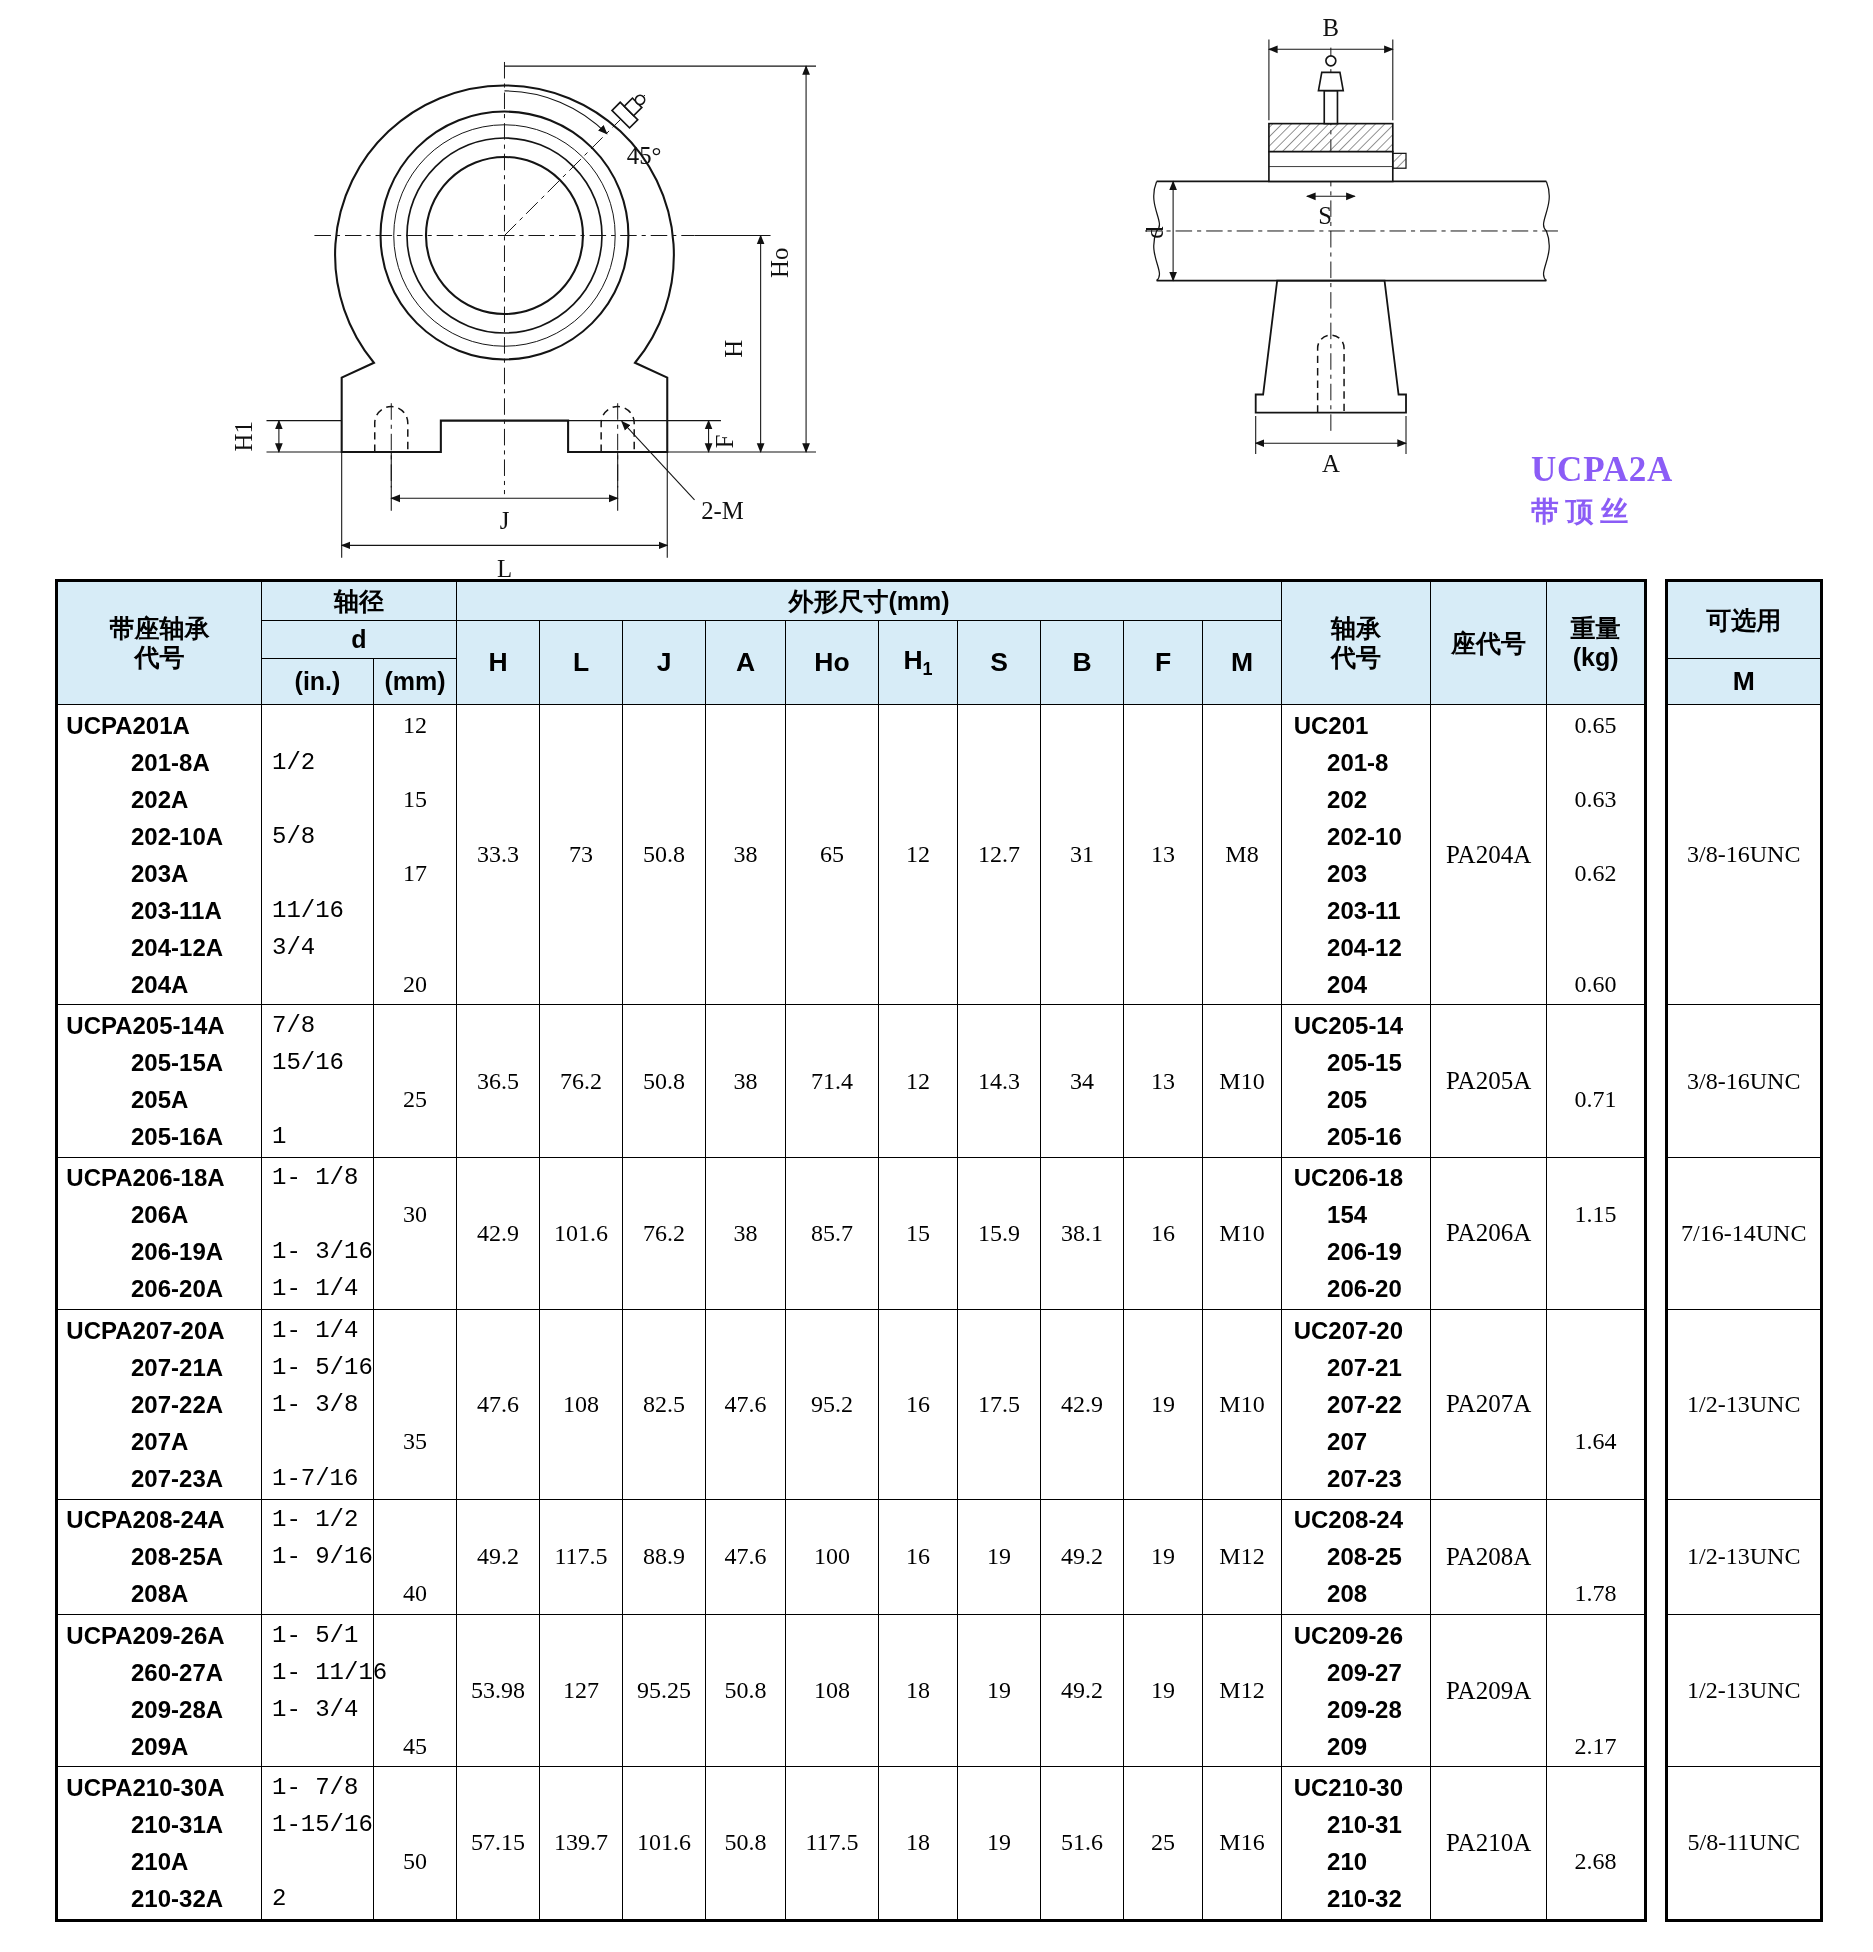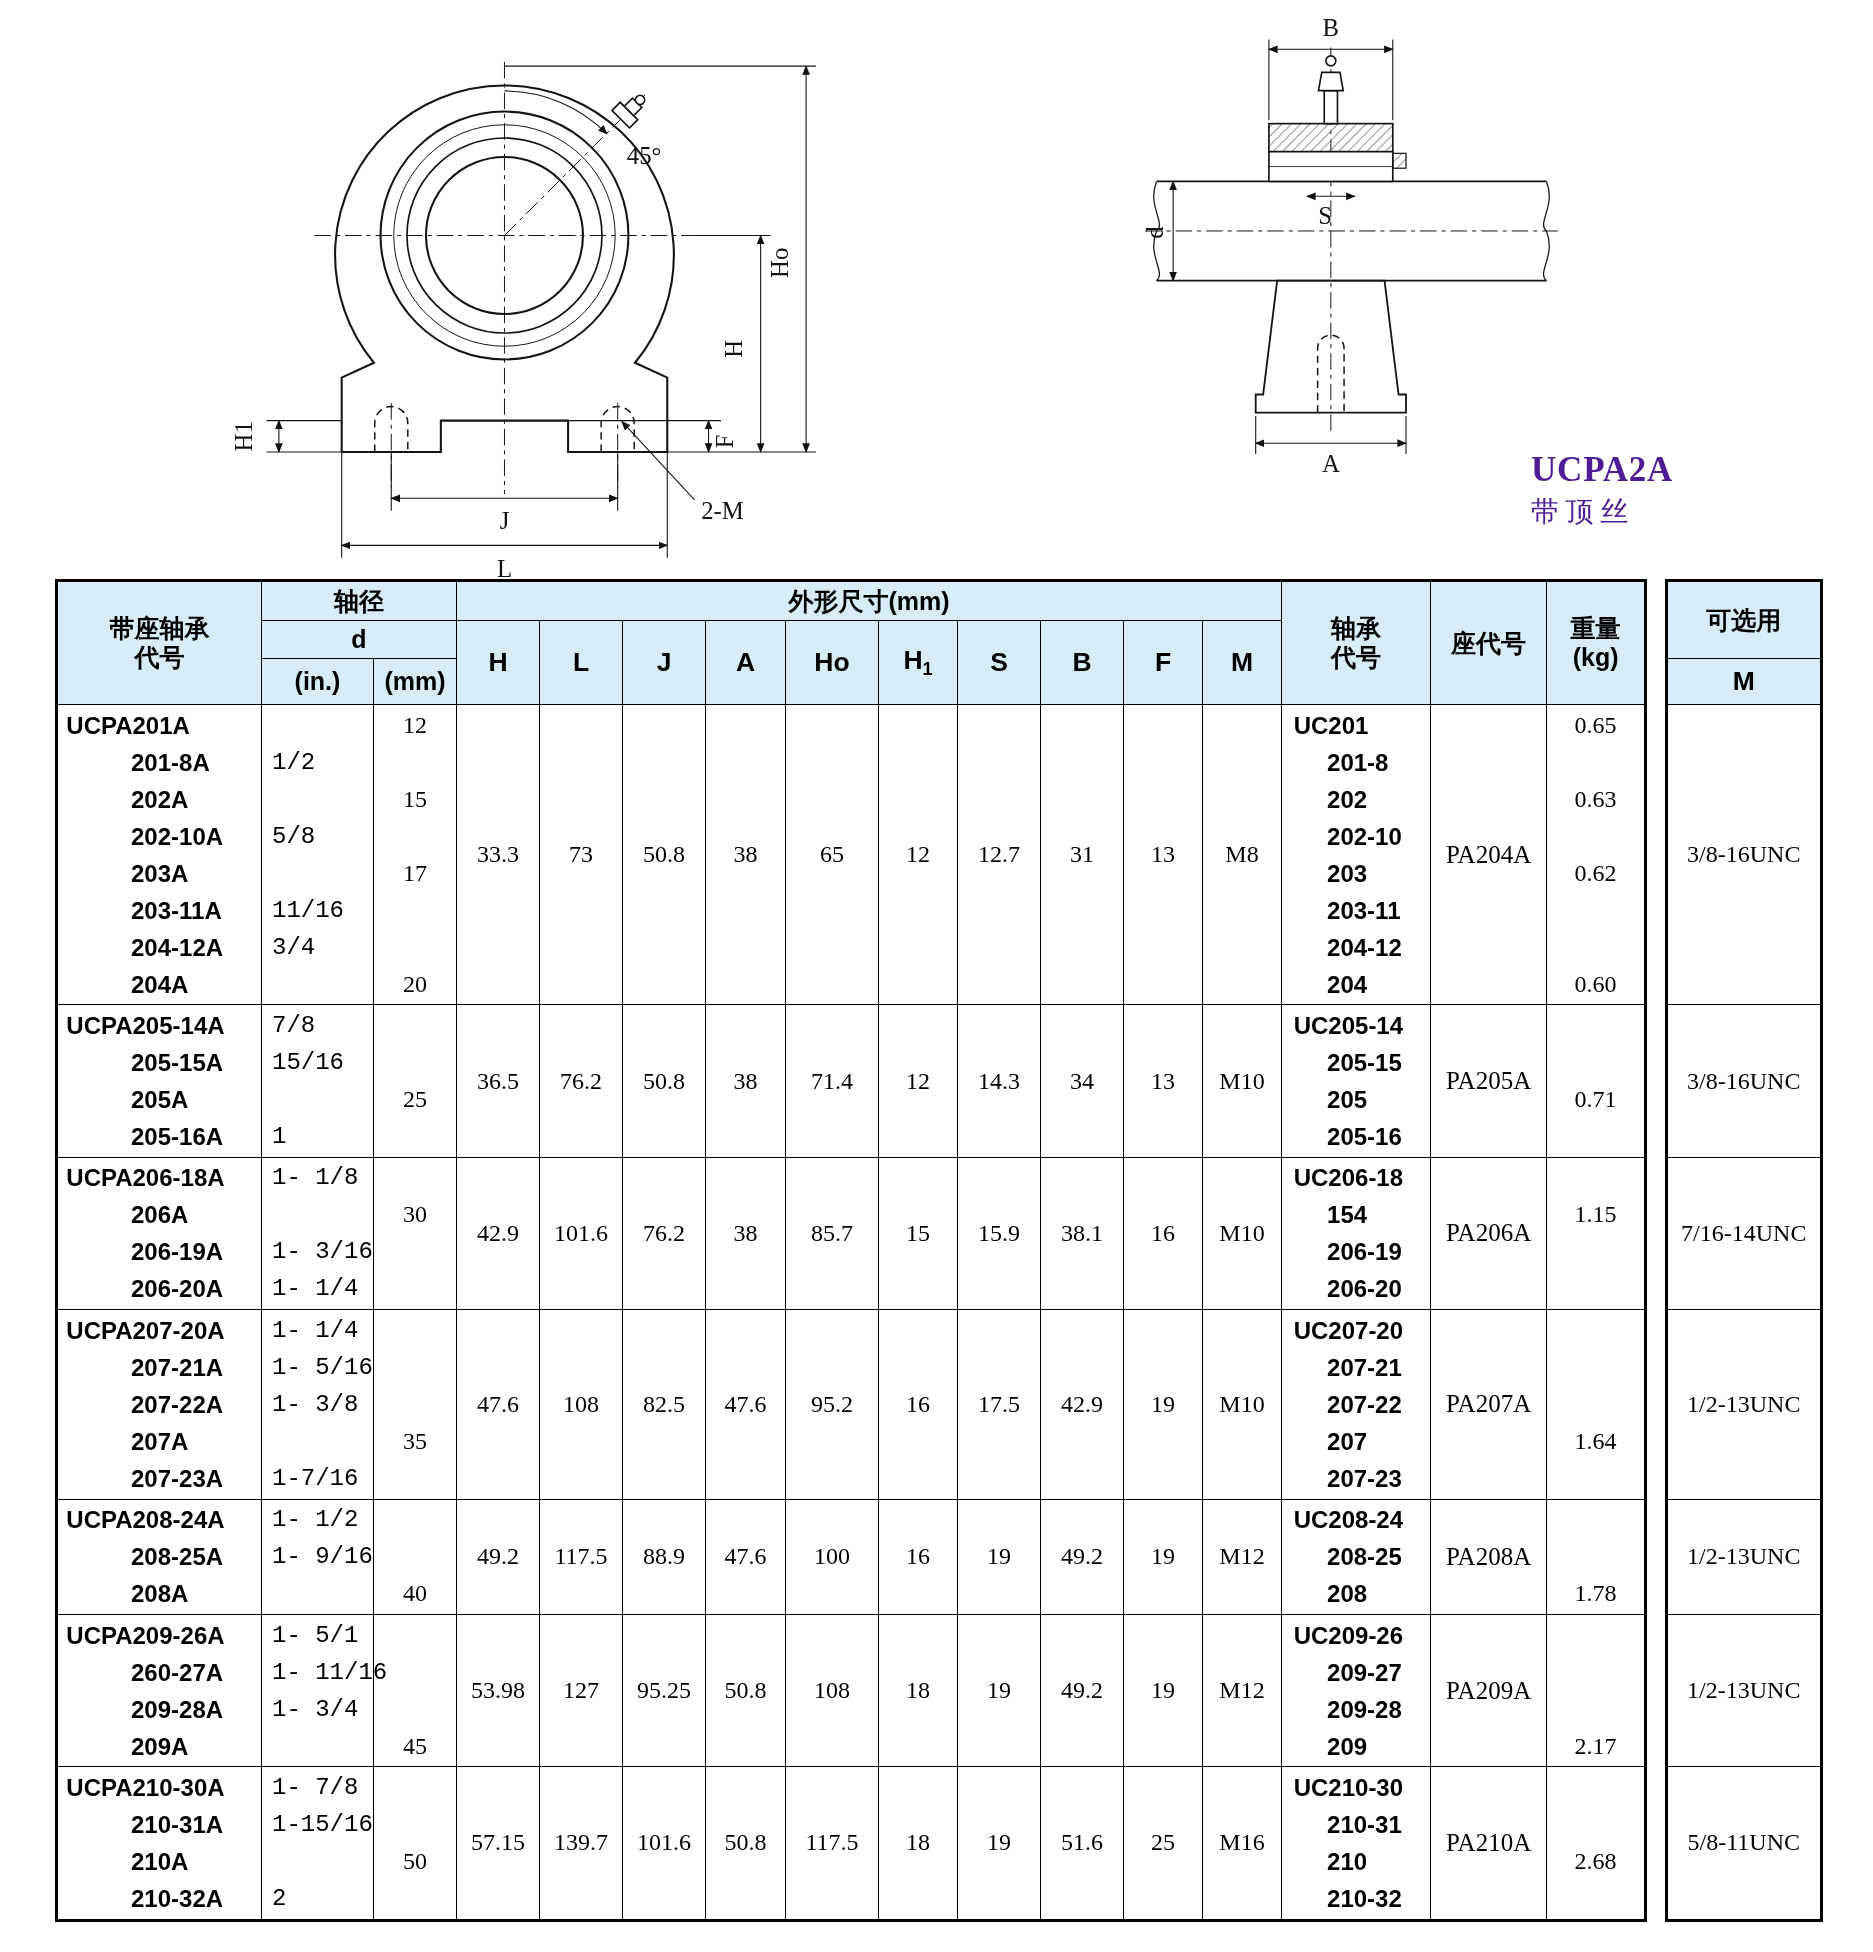--- a/index.html
+++ b/index.html
@@ -14,28 +14,28 @@
     overflow: hidden;
   }
   
   .front-svg { position: absolute; left: 50px; top: 41px; }
   .side-svg  { position: absolute; left: 1145px; top: 8.3px; }
   svg text {
     font-family: "Liberation Serif", serif;
     font-size: 30px;
     fill: #111;
   }
-  .caption { position: absolute; left: 1531px; top: 450px; color: #4c1d95; }
+  .caption { position: absolute; left: 1531px; top: 450px; color: #8b5cf6; }
   .caption .model {
     font-family: "Liberation Serif", serif;
     font-size: 35px; font-weight: bold; letter-spacing: 0.8px;
   }
   .caption .note {
     font-family: "Liberation Sans", sans-serif;
-    font-size: 28px; font-weight: normal; letter-spacing: 6.6px; margin-top: 3.3px;
+    font-size: 28px; font-weight: bold; letter-spacing: 6.6px; margin-top: 3.3px;
   }
   
   table.spec {
     position: absolute; left: 55px; top: 579px;
     border-collapse: collapse; table-layout: fixed; width: 1761px;
   }
   th, td { border: 1.7px solid #000; padding: 0; }
   th {
     background: #d7ecf7;
     font-weight: bold;

